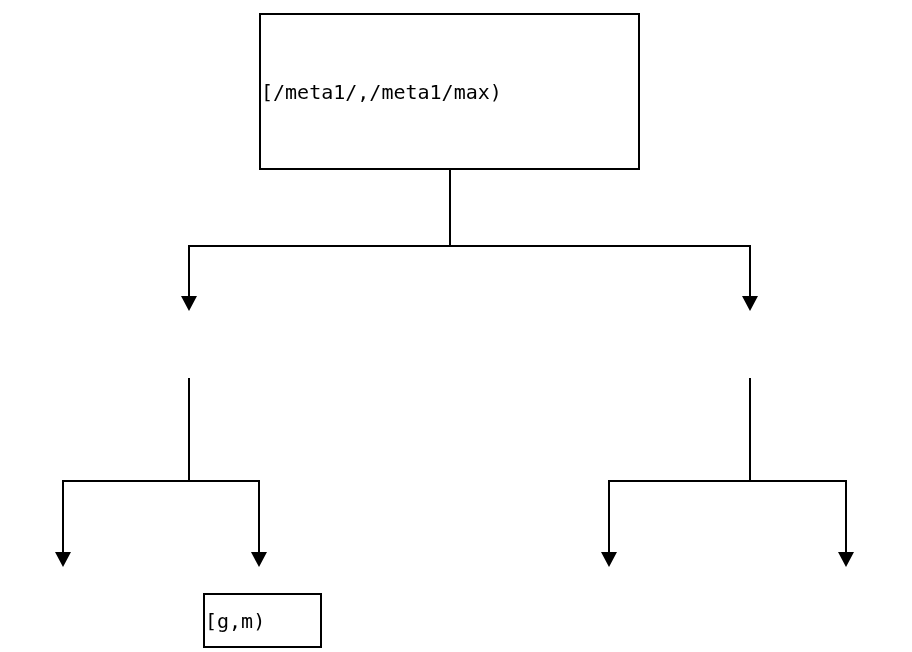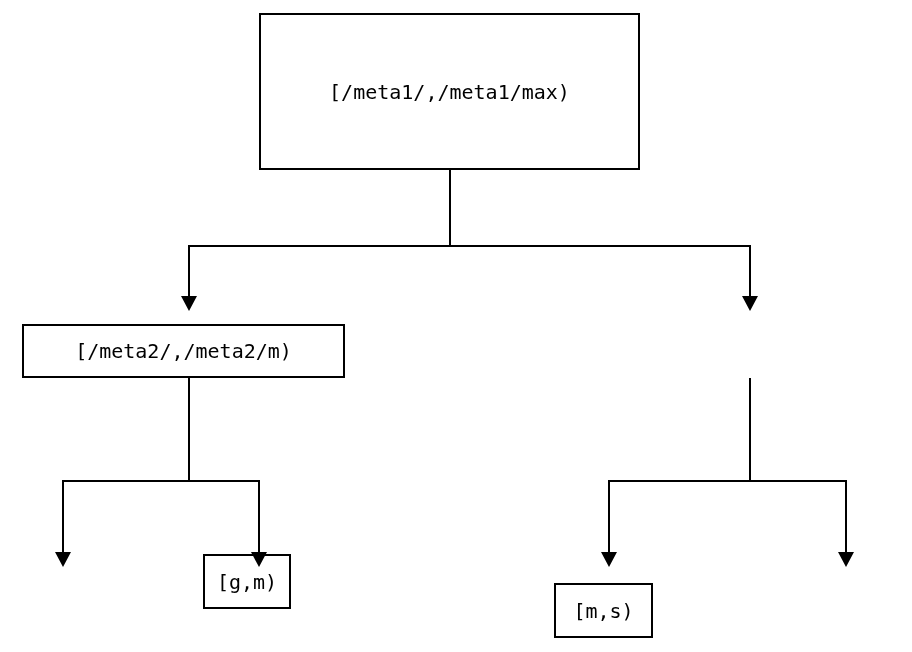--- a/index.html
+++ b/index.html
@@ -16,21 +16,20 @@
     color: #000000;
     overflow: hidden;
   }
   .node {
     position: absolute;
     box-sizing: border-box;
     border: 2px solid #000000;
     background: #ffffff;
     display: flex;
     align-items: center;
-    justify-content: center;
     font-size: 20px;
     white-space: nowrap;
   }
   .h-line, .v-line {
     position: absolute;
     background: #000000;
   }
   .h-line { height: 2px; }
   .v-line { width: 2px; }
   .arrow-down {
@@ -44,33 +43,27 @@
 </style>
 </head>
 <body>
 
 <div id="canvas">
 
   <div class="node" style="left:259px; top:13px; width:381px; height:157px">
     <span>[/meta1/,/meta1/max)</span>
   </div>
 
-  <div class="node" style="left:22px; top:324px; width:323px; height:54px">
-    <span>[/meta2/,/meta2/m)</span>
-  </div>
 
 
 
-  <div class="node" style="left:203px; top:554px; width:88px; height:55px">
+  <div class="node" style="left:203px; top:593px; width:119px; height:55px">
     <span>[g,m)</span>
   </div>
 
-  <div class="node" style="left:554px; top:583px; width:99px; height:55px">
-    <span>[m,s)</span>
-  </div>
 
 
   <div class="v-line" style="left:449px; top:170px; height:76px"></div>
   <div class="h-line" style="left:188px; top:245px; width:563px"></div>
   <div class="v-line" style="left:188px; top:245px; height:51px"></div>
   <div class="arrow-down" style="left:181px; top:296px"></div>
   <div class="v-line" style="left:749px; top:245px; height:51px"></div>
   <div class="arrow-down" style="left:742px; top:296px"></div>
 
   <div class="v-line" style="left:188px; top:378px; height:103px"></div>

